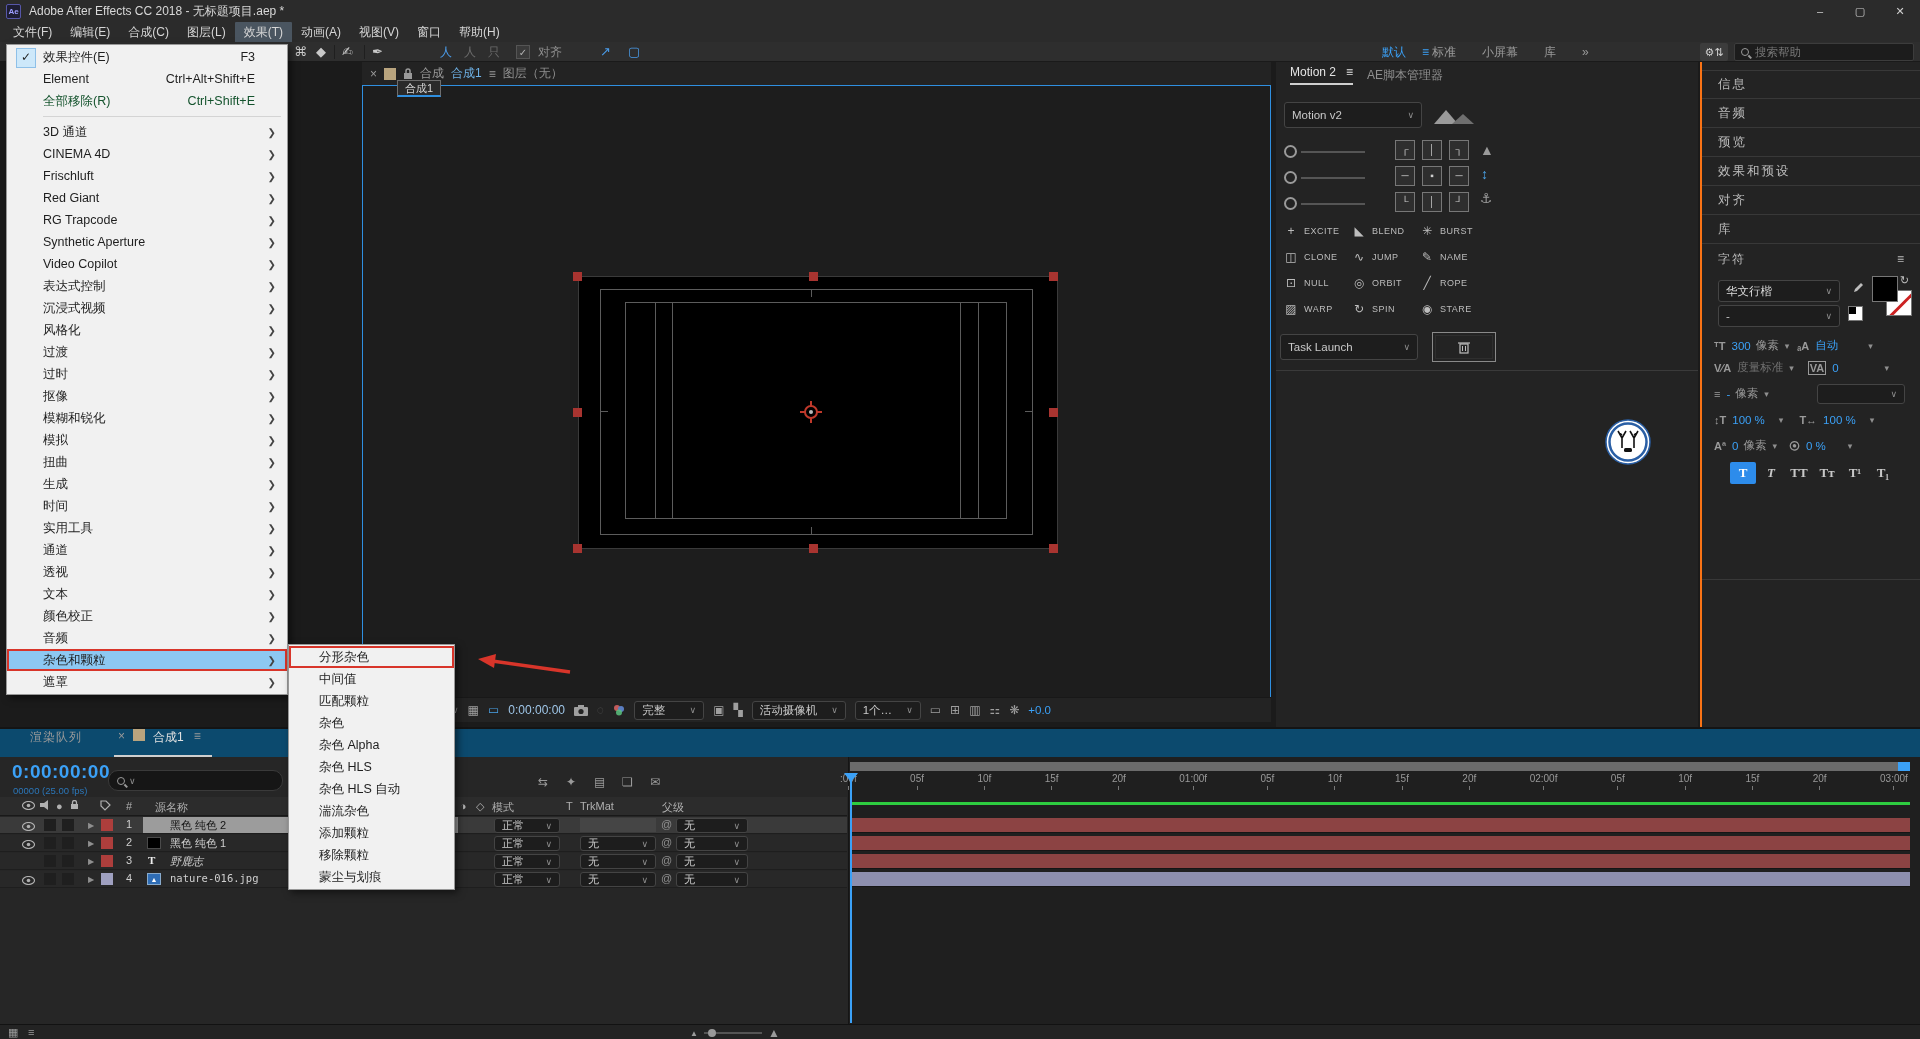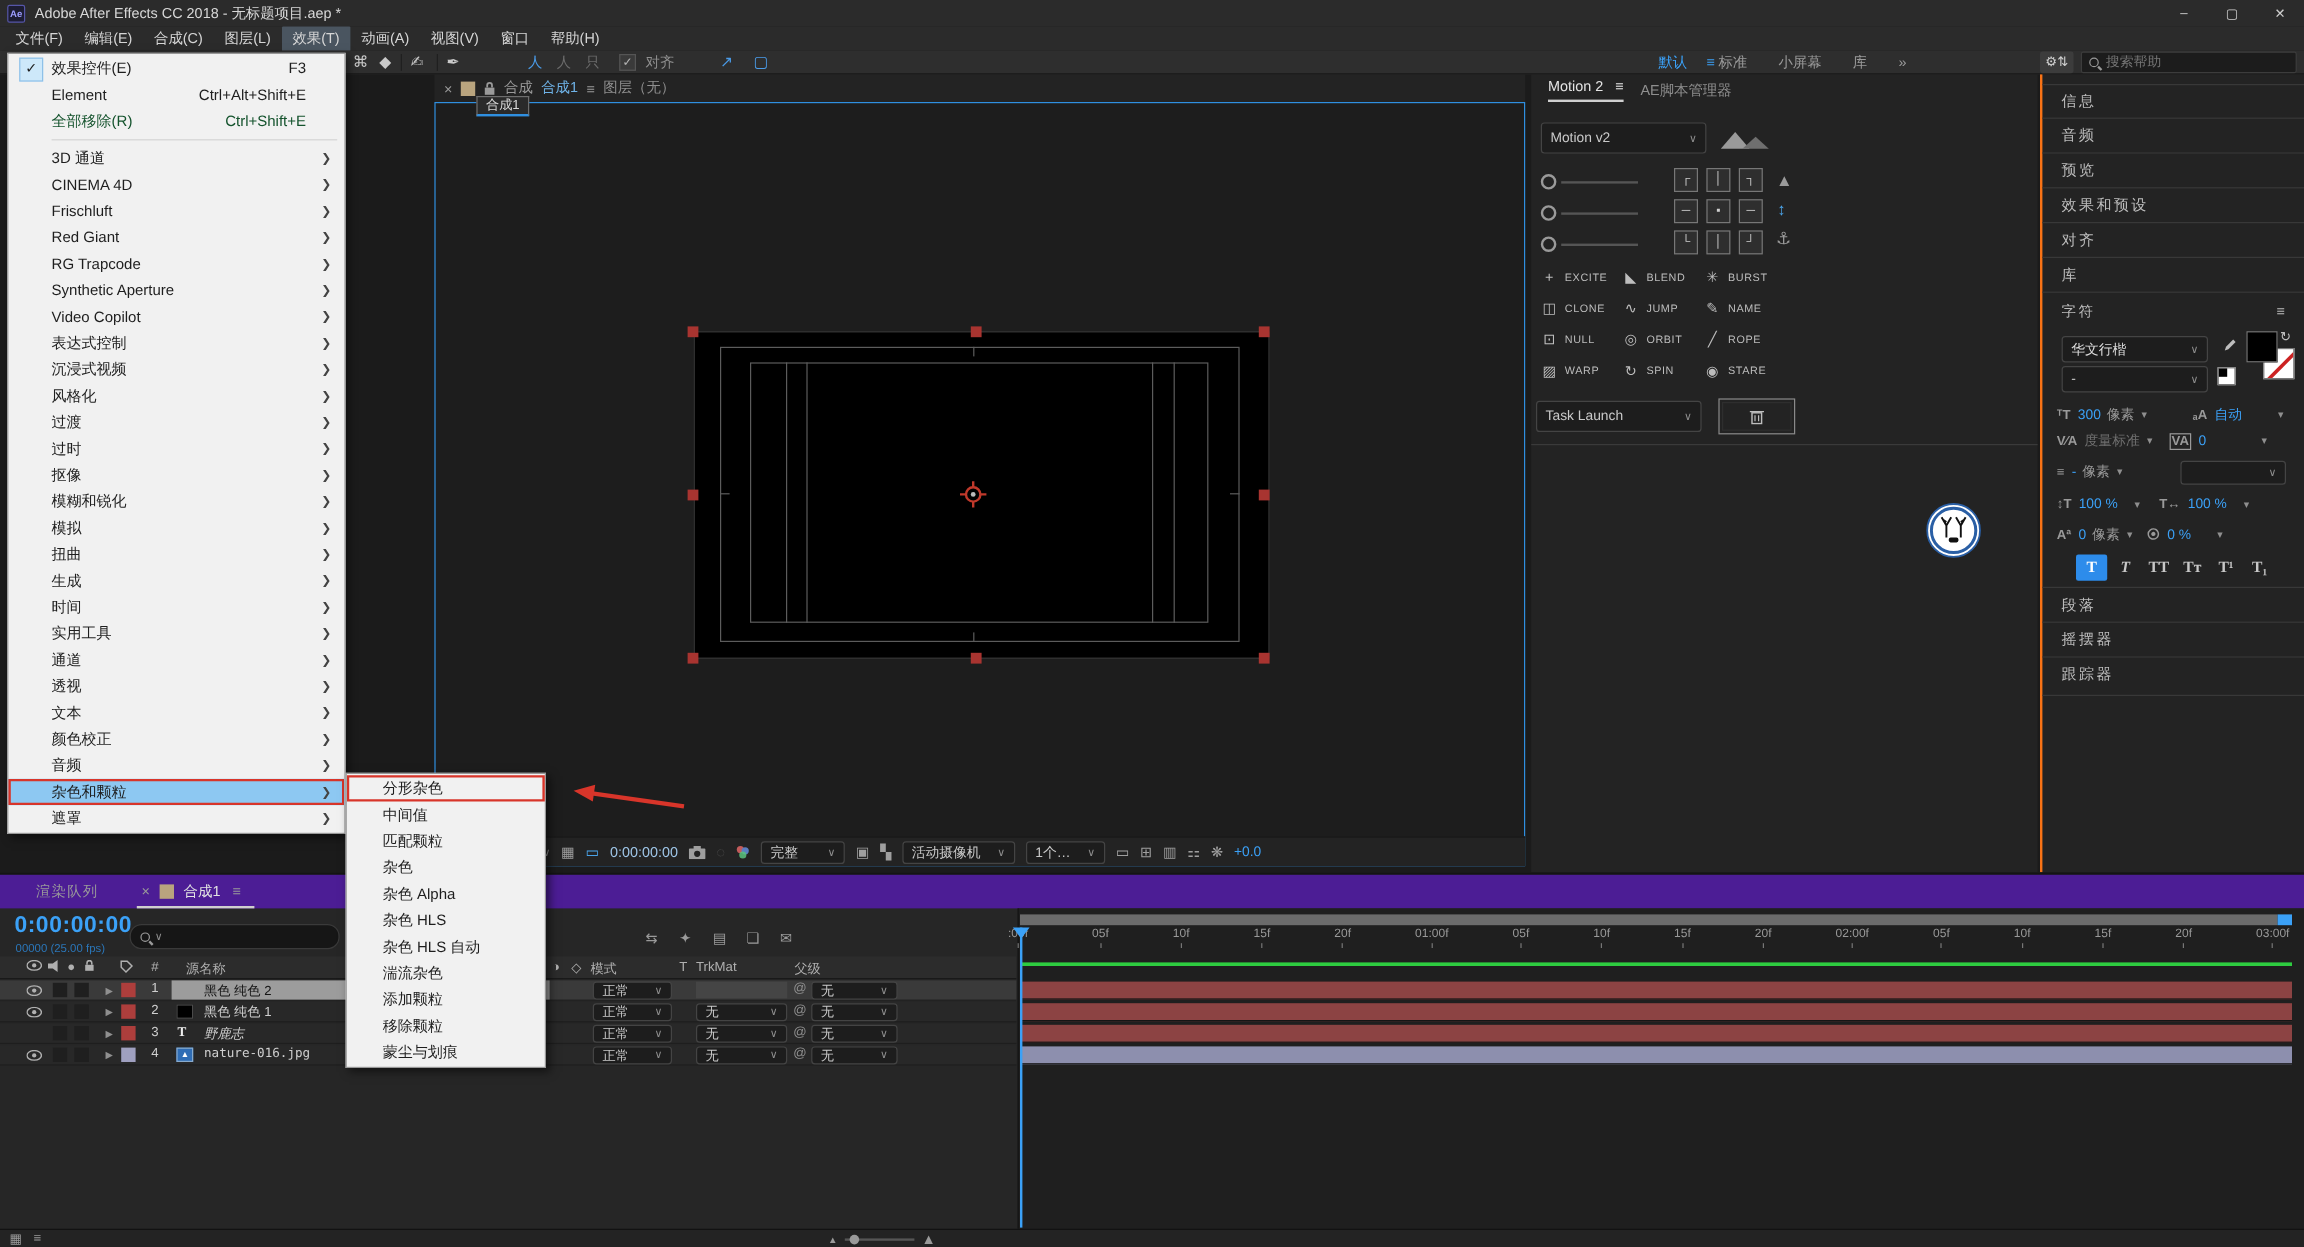--- a/index.html
+++ b/index.html
@@ -89,21 +89,21 @@
   .cline{position:absolute;display:flex;align-items:center;font-size:11.5px;color:#8a8a8a}
   .cblue{color:#3ba1f7}
   .cgray{color:#9a9a9a}
   .cdim{color:#6f6f6f}
   .cic{color:#9a9a9a;font-size:11px;margin-right:6px;font-weight:bold}
   .tbtn{width:26px;height:22px;border-radius:2px;color:#c8c8c8;display:flex;align-items:center;justify-content:center;font-size:13px;font-family:"Liberation Serif",serif;font-weight:bold}
   .tbtn.on{background:#2d8ceb;color:#fff}
   #spbottom{position:absolute;left:0;top:427px;width:100%}
   
   #timeline{left:0;top:727px;width:1920px;height:312px;background:#262626;border-top:2px solid #141414}
-  #tltabs{position:absolute;left:0;top:0;width:100%;height:28px;background:#4c1d95;display:flex;align-items:center}
+  #tltabs{position:absolute;left:0;top:0;width:100%;height:28px;background:#0c4a6e;display:flex;}
   #tlunderline{position:absolute;left:114px;top:26px;width:98px;height:2px;background:#cfcfcf}
   #timecode{position:absolute;left:12px;top:32px;color:#3ba1f7;font-size:19px;font-weight:bold;letter-spacing:.5px}
   #frameinfo{position:absolute;left:13px;top:56px;color:#2b76b8;font-size:9.5px}
   #tlsearch{position:absolute;left:108px;top:41px;width:175px;height:21px;background:#161616;border:1px solid #3a3a3a;border-radius:10px;display:flex;align-items:center;padding:0 8px;gap:4px}
   #tlsearch input{background:transparent;border:0;outline:0;width:120px}
   .tlico{position:absolute;top:46px;color:#9a9a9a;font-size:12px}
   #tlheader{position:absolute;left:0;top:68px;width:847px;height:19px;background:#2c2c2c;border-bottom:1px solid #191919;color:#b0b0b0;font-size:11px}
   #tlheader span{position:absolute;top:3px}
   .trow{position:absolute;left:0;width:847px;height:17px;background:#282828;border-bottom:1px solid #1e1e1e;font-size:11px;color:#cfcfcf}
   .trow.sel{background:#3a3a3a}
@@ -420,21 +420,21 @@
   <span class="dd abs" style="left:16px;top:243px;width:122px;height:22px">
       <span>-</span>
       <span class="caret">∨</span>
     </span>
 
   <div class="cline" style="left:12px;top:276px">
     <span class="cic">ᵀT</span>
     <span class="cblue">300</span>
       <span class="cgray" style="margin-left:5px">像素</span>
       <span class="caret">▾</span>
-    <span class="cic" style="margin-left:38px">ₐA</span>
+    <span class="cic" style="margin-left:8px">ₐA</span>
     <span class="cblue">自动</span>
       <span class="caret" style="margin-left:30px">▾</span>
   </div>
   <div class="cline" style="left:12px;top:298px">
     <span class="cic">V⁄A</span>
     <span class="cdim">度量标准</span>
       <span class="caret">▾</span>
     <span class="cic" style="margin-left:14px;border:1px solid #9a9a9a;padding:0 1px">VA</span>
     <span class="cblue">0</span>
       <span class="caret" style="margin-left:46px">▾</span>
@@ -468,26 +468,20 @@
   </div>
   <div class="abs" style="left:28px;top:400px;display:flex;gap:2px">
     <span class="tbtn on">T</span>
     <span class="tbtn" style="font-style:italic">T</span>
     <span class="tbtn">TT</span>
     <span class="tbtn">Tᴛ</span>
     <span class="tbtn">T¹</span>
     <span class="tbtn">T₁</span>
   </div>
 
-  <div id="spbottom">
-
-  <div class="sph" style="border-top:1px solid #383838;border-bottom:0">段落</div>
-      <div class="sph" style="border-top:1px solid #383838;border-bottom:0">摇摆器</div>
-      <div class="sph" style="border-top:1px solid #383838;border-bottom:0">跟踪器</div>
-    </div>
   <div class="abs" style="left:0;top:517px;width:100%;border-top:1px solid #383838"></div>
 </div>
 
 <div class="abs" id="timeline">
   <div id="tltabs">
     <span style="margin-left:30px;color:#9a9a9a;letter-spacing:1px">渲染队列</span>
     <span style="margin-left:36px;color:#9a9a9a">×</span>
     <span class="swatch-tan" style="margin-left:8px"></span>
     <span style="margin-left:8px;color:#e2e2e2">合成1</span>
     <span style="margin-left:10px;color:#9a9a9a">≡</span>

